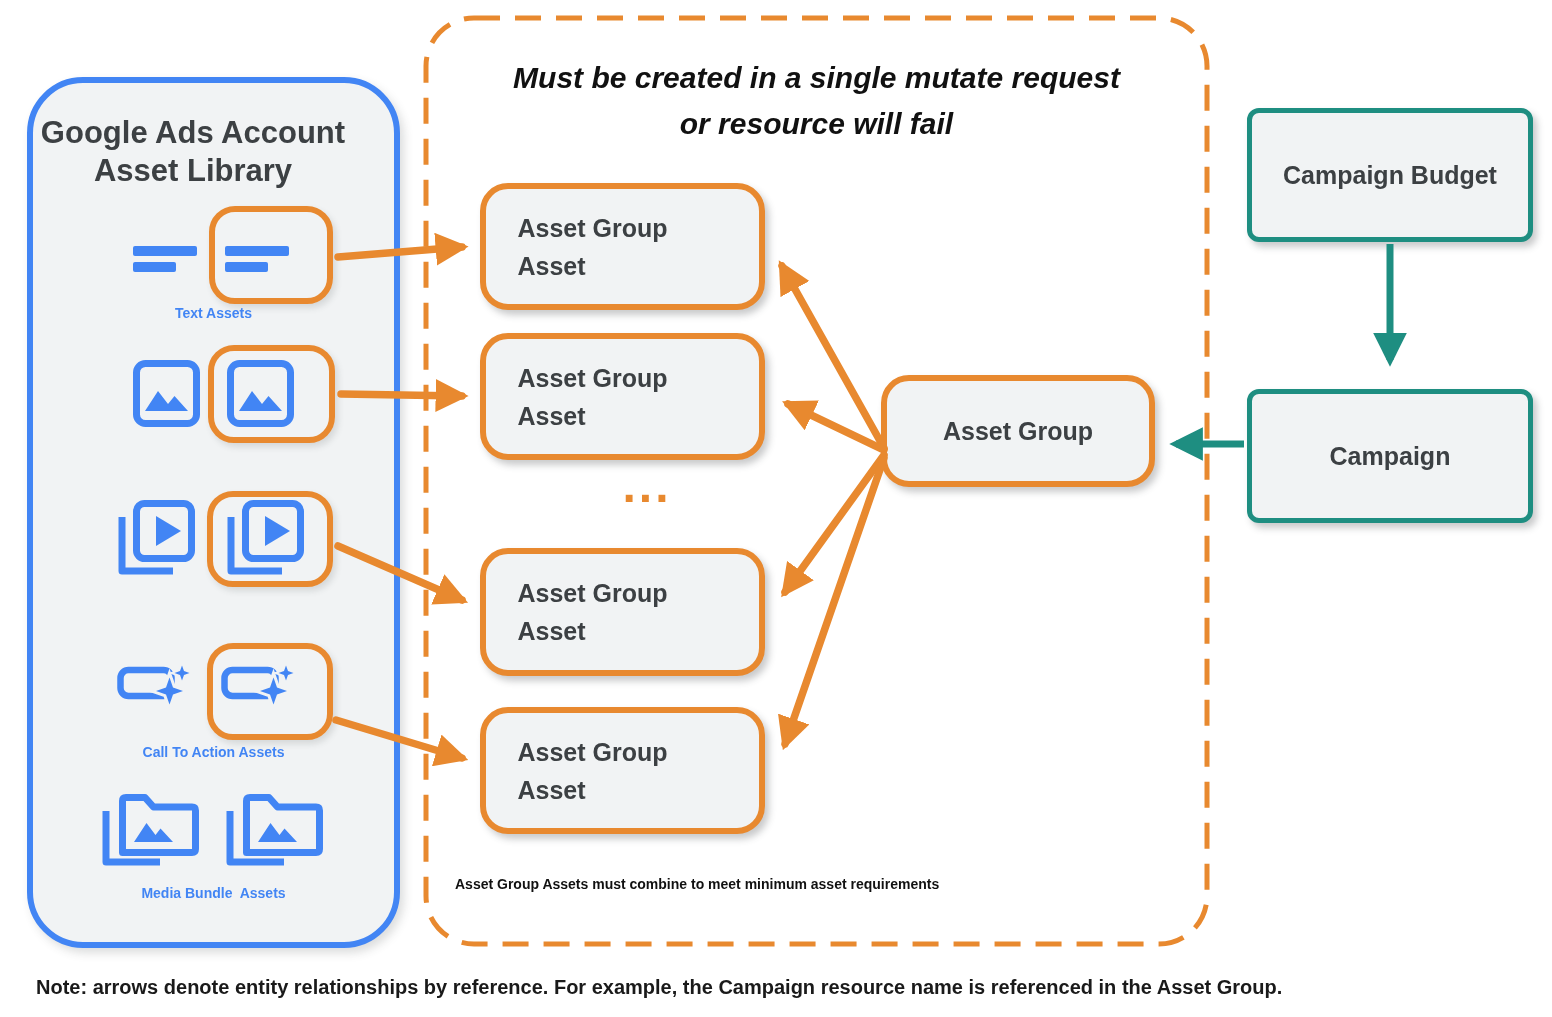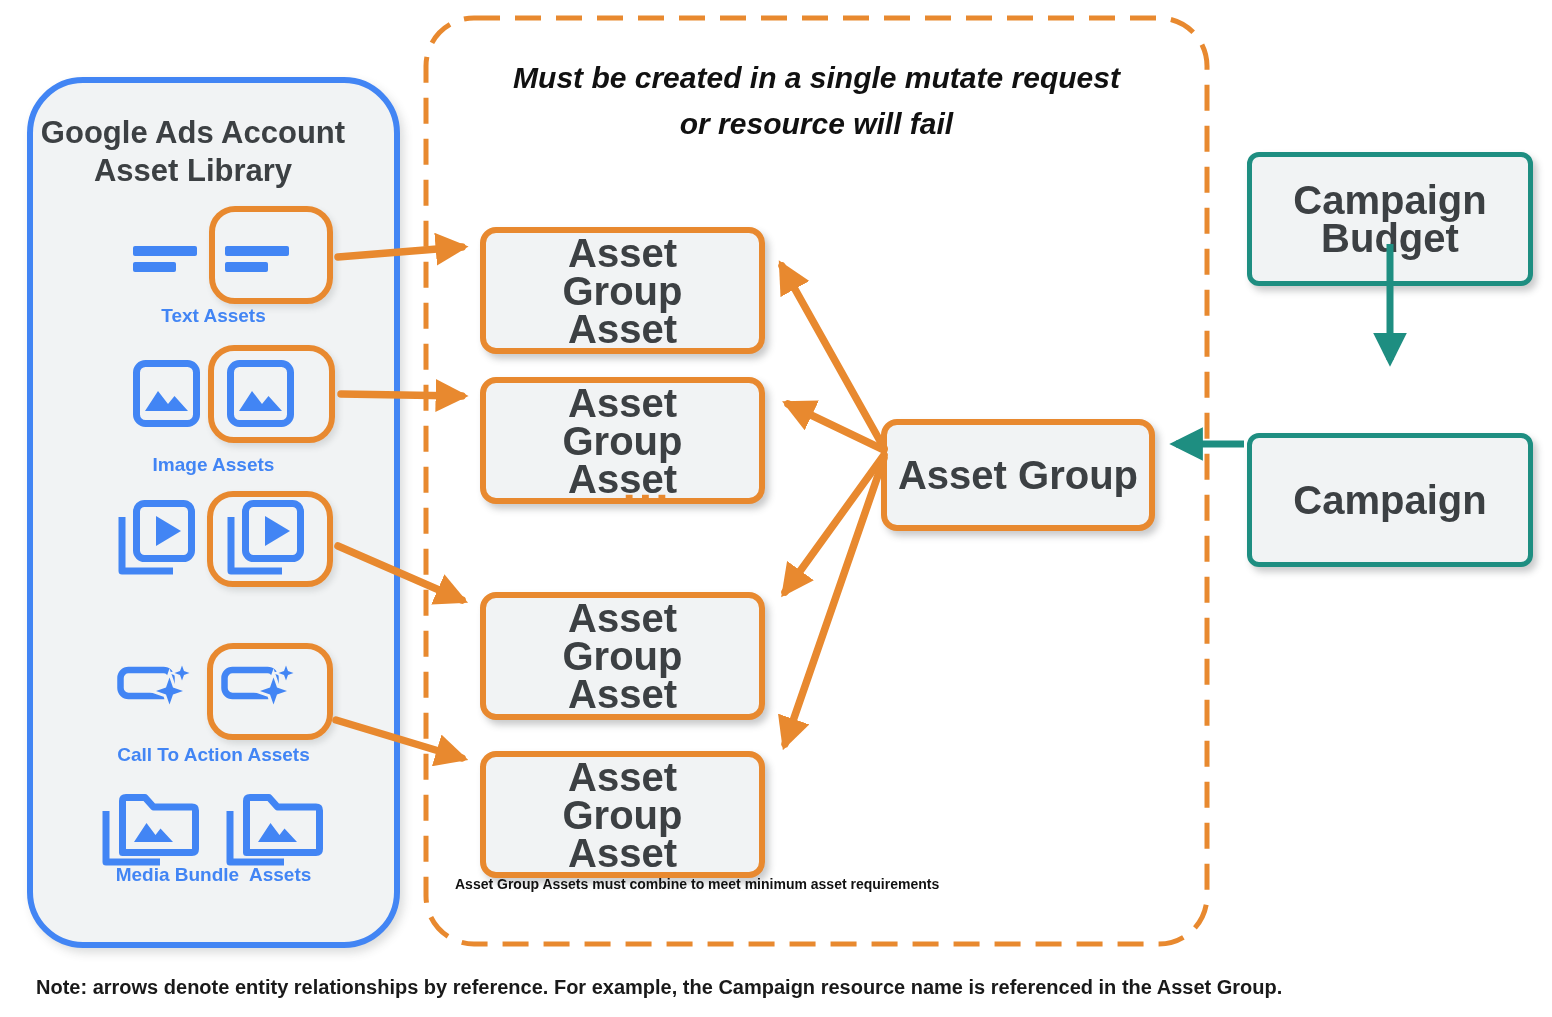--- a/index.html
+++ b/index.html
@@ -24,37 +24,36 @@
   }
   .hl{
     border:6px solid var(--orange);
     border-radius:26px;
     box-sizing:border-box;
     box-shadow:3px 4px 6px rgba(60,64,67,.15);
     z-index:2;
   }
   .lib-label{
     left:27px;width:373px;text-align:center;
-    color:var(--blue);font-weight:bold;font-size:19px;
+    color:var(--blue);font-weight:bold;font-size:14px;
     white-space:pre;z-index:2;
   }
   .icon{z-index:2;}
   .icon .fillb{fill:var(--blue);}
   .icon .strokeb{fill:none;stroke:var(--blue);}
   .node{
     background:var(--box-fill);
     box-sizing:border-box;
     display:flex;align-items:center;justify-content:center;
-    text-align:center;font-weight:bold;font-size:40px;line-height:38px;
+    font-weight:bold;font-size:25px;line-height:38px;
     color:var(--dark-text);
     box-shadow:4px 5px 7px rgba(60,64,67,.28);
     z-index:2;
-    margin-top:44px;
-  }
-  .node.orange{border:6px solid var(--orange);border-radius:16px;}
+  }
+  .node.orange{border:6px solid var(--orange);border-radius:28px;}
   .node.teal{border:5px solid var(--teal);border-radius:12px;}
   .dashed-rect{fill:#ffffff;stroke:var(--orange);stroke-width:5;stroke-dasharray:26 15;}
   .mutate-title{
     text-align:center;font-weight:bold;font-style:italic;font-size:30px;line-height:46px;
     color:#111;z-index:4;
   }
   .ellipsis{
     color:var(--orange);font-weight:bold;font-size:48px;letter-spacing:3px;
     text-align:center;z-index:2;
   }
@@ -95,21 +94,20 @@
 
   <div class="hl abs" style="left:208px;top:345px;width:127px;height:98px"></div>
   <svg class="icon abs" style="left:133px;top:360px" width="67" height="67" viewBox="0 0 67 67">
     <rect class="strokeb" x="3.5" y="3.5" width="60" height="60" rx="9" stroke-width="7"></rect>
     <path class="fillb" d="M12 51 L25 31 L35 44 L41.5 36 L55 51 Z"></path>
   </svg>
   <svg class="icon abs" style="left:227px;top:360px" width="67" height="67" viewBox="0 0 67 67">
     <rect class="strokeb" x="3.5" y="3.5" width="60" height="60" rx="9" stroke-width="7"></rect>
     <path class="fillb" d="M12 51 L25 31 L35 44 L41.5 36 L55 51 Z"></path>
   </svg>
-  <div class="lib-label abs" style="top:454px">Image Assets</div>
 
   <div class="hl abs" style="left:207px;top:491px;width:126px;height:96px"></div>
   <svg class="icon abs" style="left:117px;top:500px" width="78" height="78" viewBox="0 0 78 78">
     <path class="strokeb" d="M5 17 L5 71 L56 71" stroke-width="7" stroke-linejoin="round"></path>
     <rect class="strokeb" x="19.5" y="3.5" width="55" height="55" rx="8" stroke-width="7"></rect>
     <path class="fillb" d="M39 16 L39 46 L64 31 Z"></path>
   </svg>
   <svg class="icon abs" style="left:226px;top:500px" width="78" height="78" viewBox="0 0 78 78">
     <path class="strokeb" d="M5 17 L5 71 L56 71" stroke-width="7" stroke-linejoin="round"></path>
     <rect class="strokeb" x="19.5" y="3.5" width="55" height="55" rx="8" stroke-width="7"></rect>
@@ -132,21 +130,21 @@
   <svg class="icon abs" style="left:100px;top:790px" width="100" height="78" viewBox="0 0 100 78">
     <path class="strokeb" d="M6 21 L6 72 L60 72" stroke-width="7" stroke-linejoin="round"></path>
     <path class="strokeb" d="M22.5 62.5 V11 Q22.5 7.5 26 7.5 H45 L53.5 17 H92 Q95.5 17 95.5 20.5 V59 Q95.5 62.5 92 62.5 Z" stroke-width="7" stroke-linejoin="round"></path>
     <path class="fillb" d="M34 52 L46.5 33 L55.5 45 L60.5 38.5 L73 52 Z"></path>
   </svg>
   <svg class="icon abs" style="left:224px;top:790px" width="100" height="78" viewBox="0 0 100 78">
     <path class="strokeb" d="M6 21 L6 72 L60 72" stroke-width="7" stroke-linejoin="round"></path>
     <path class="strokeb" d="M22.5 62.5 V11 Q22.5 7.5 26 7.5 H45 L53.5 17 H92 Q95.5 17 95.5 20.5 V59 Q95.5 62.5 92 62.5 Z" stroke-width="7" stroke-linejoin="round"></path>
     <path class="fillb" d="M34 52 L46.5 33 L55.5 45 L60.5 38.5 L73 52 Z"></path>
   </svg>
-  <div class="lib-label abs" style="top:864px">Media Bundle  Assets</div>
+  <div class="lib-label abs" style="top:885px">Media Bundle  Assets</div>
 
   <div class="mutate-title abs" style="left:423px;top:55px;width:787px">
     <div>Must be created in a single mutate request</div>
     <div>or resource will fail</div>
   </div>
 
   <div class="node orange abs" style="left:480px;top:183px;width:285px;height:127px">
     <span style="max-width:210px">Asset Group Asset</span>
   </div>
   <div class="node orange abs" style="left:480px;top:333px;width:285px;height:127px">

